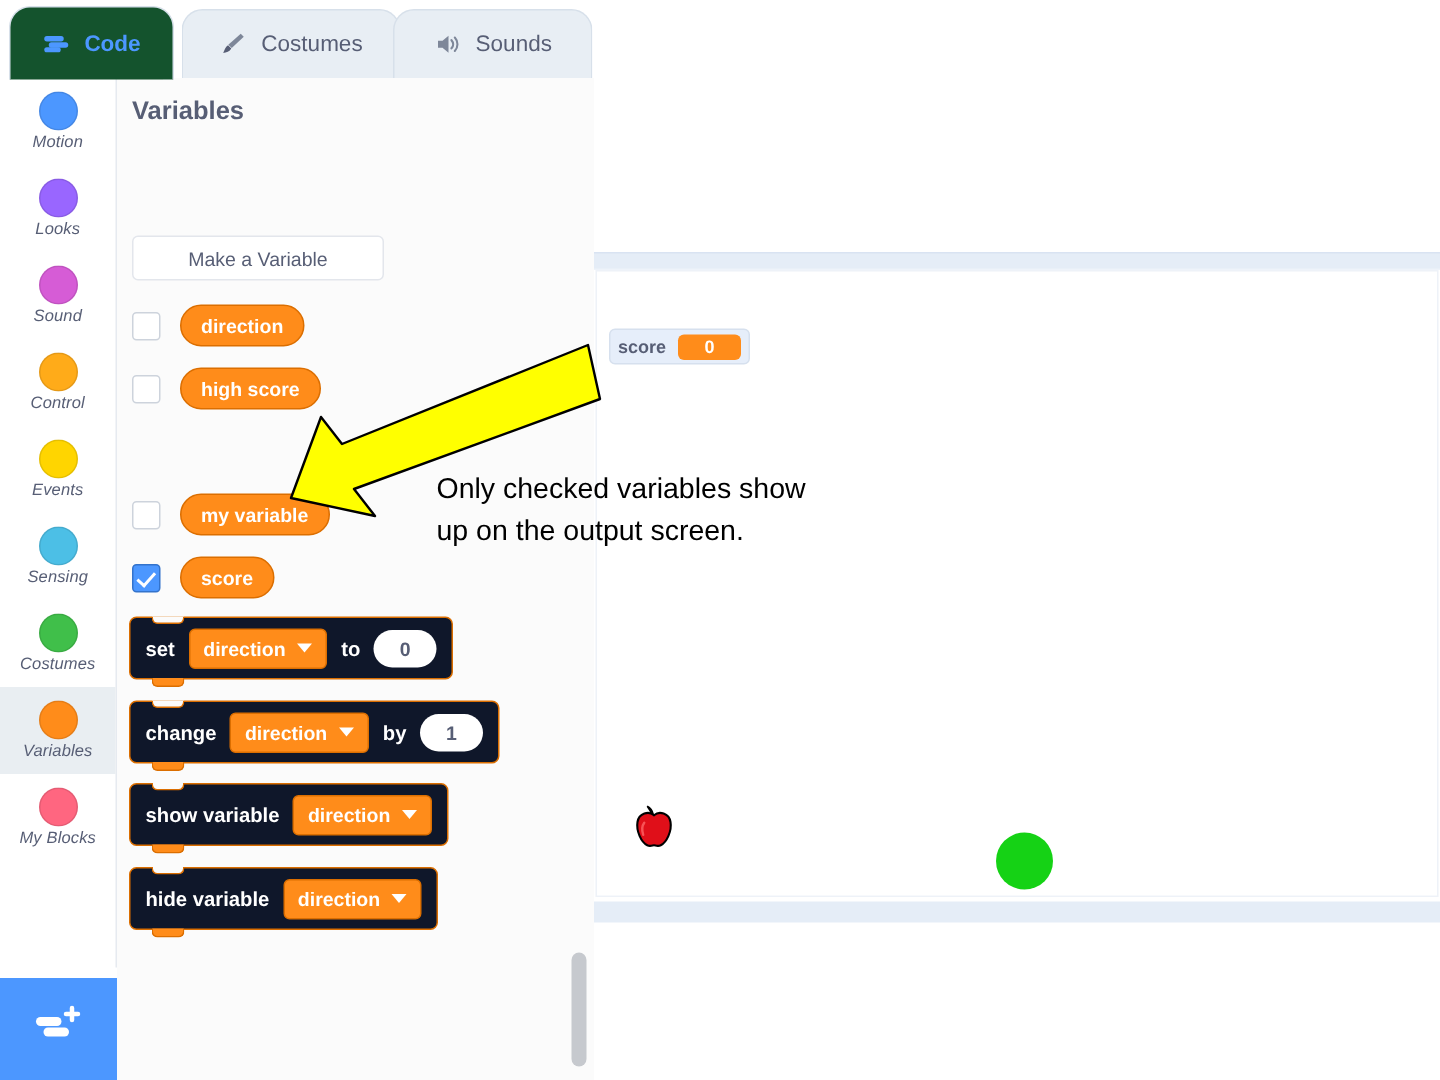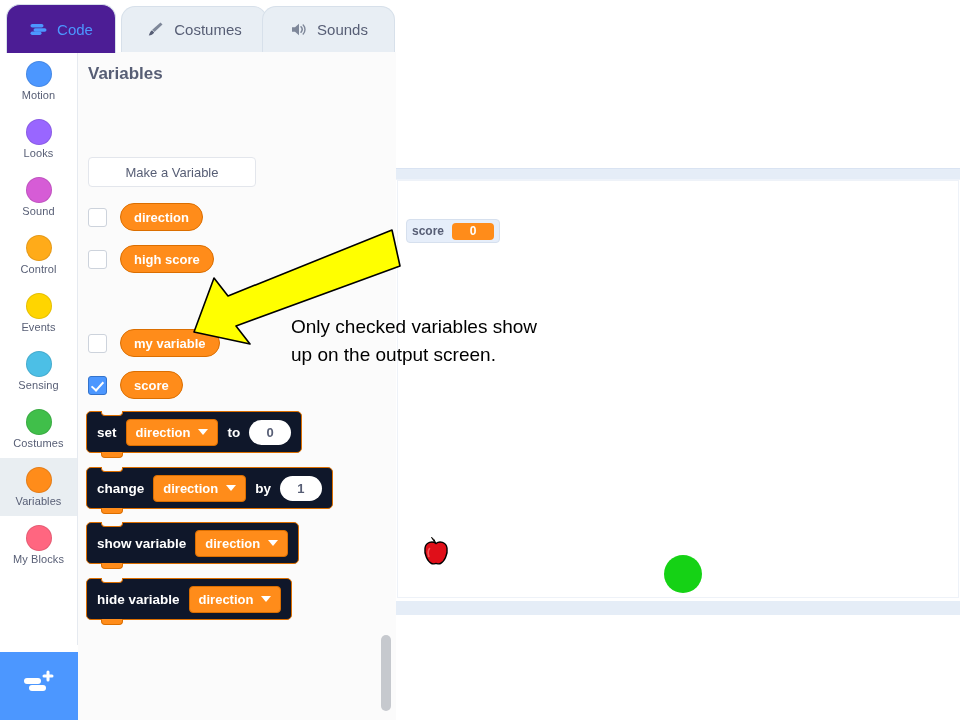--- a/index.html
+++ b/index.html
@@ -46,23 +46,23 @@
     align-items: center;
     justify-content: center;
     gap: 9px;
     font-size: 15px;
     color: #575e75;
   }
   .tab.inactive {
     background: #e8eef4;
   }
   .tab.active {
-    background: #4c1d95;
+    background: #14532d;
     color: #4c97ff;
-    font-weight: normal;
+    font-weight: bold;
     z-index: 3;
     top: 4px;
     height: 49px;
   }
   #tab-code { left: 6px; width: 110px; }
   #tab-costumes { left: 121px; width: 146px; }
   #tab-sounds { left: 262px; width: 133px; }
 
   .tabicon { width: 19px; height: 19px; display:block; }
 
@@ -77,20 +77,21 @@
     box-sizing: border-box;
   }
   .cat {
     position: relative;
     height: 58px;
     display: flex;
     flex-direction: column;
     align-items: center;
     justify-content: center;
     gap: 2px;
+    font-style: italic;
   }
   .cat.selected { background: #e9eef2; }
   .catdot {
     width: 26px; height: 26px;
     border-radius: 50%;
     border: 1px solid rgba(0,0,0,0.10);
     box-sizing: border-box;
   }
   .catlabel {
     font-size: 11px;

